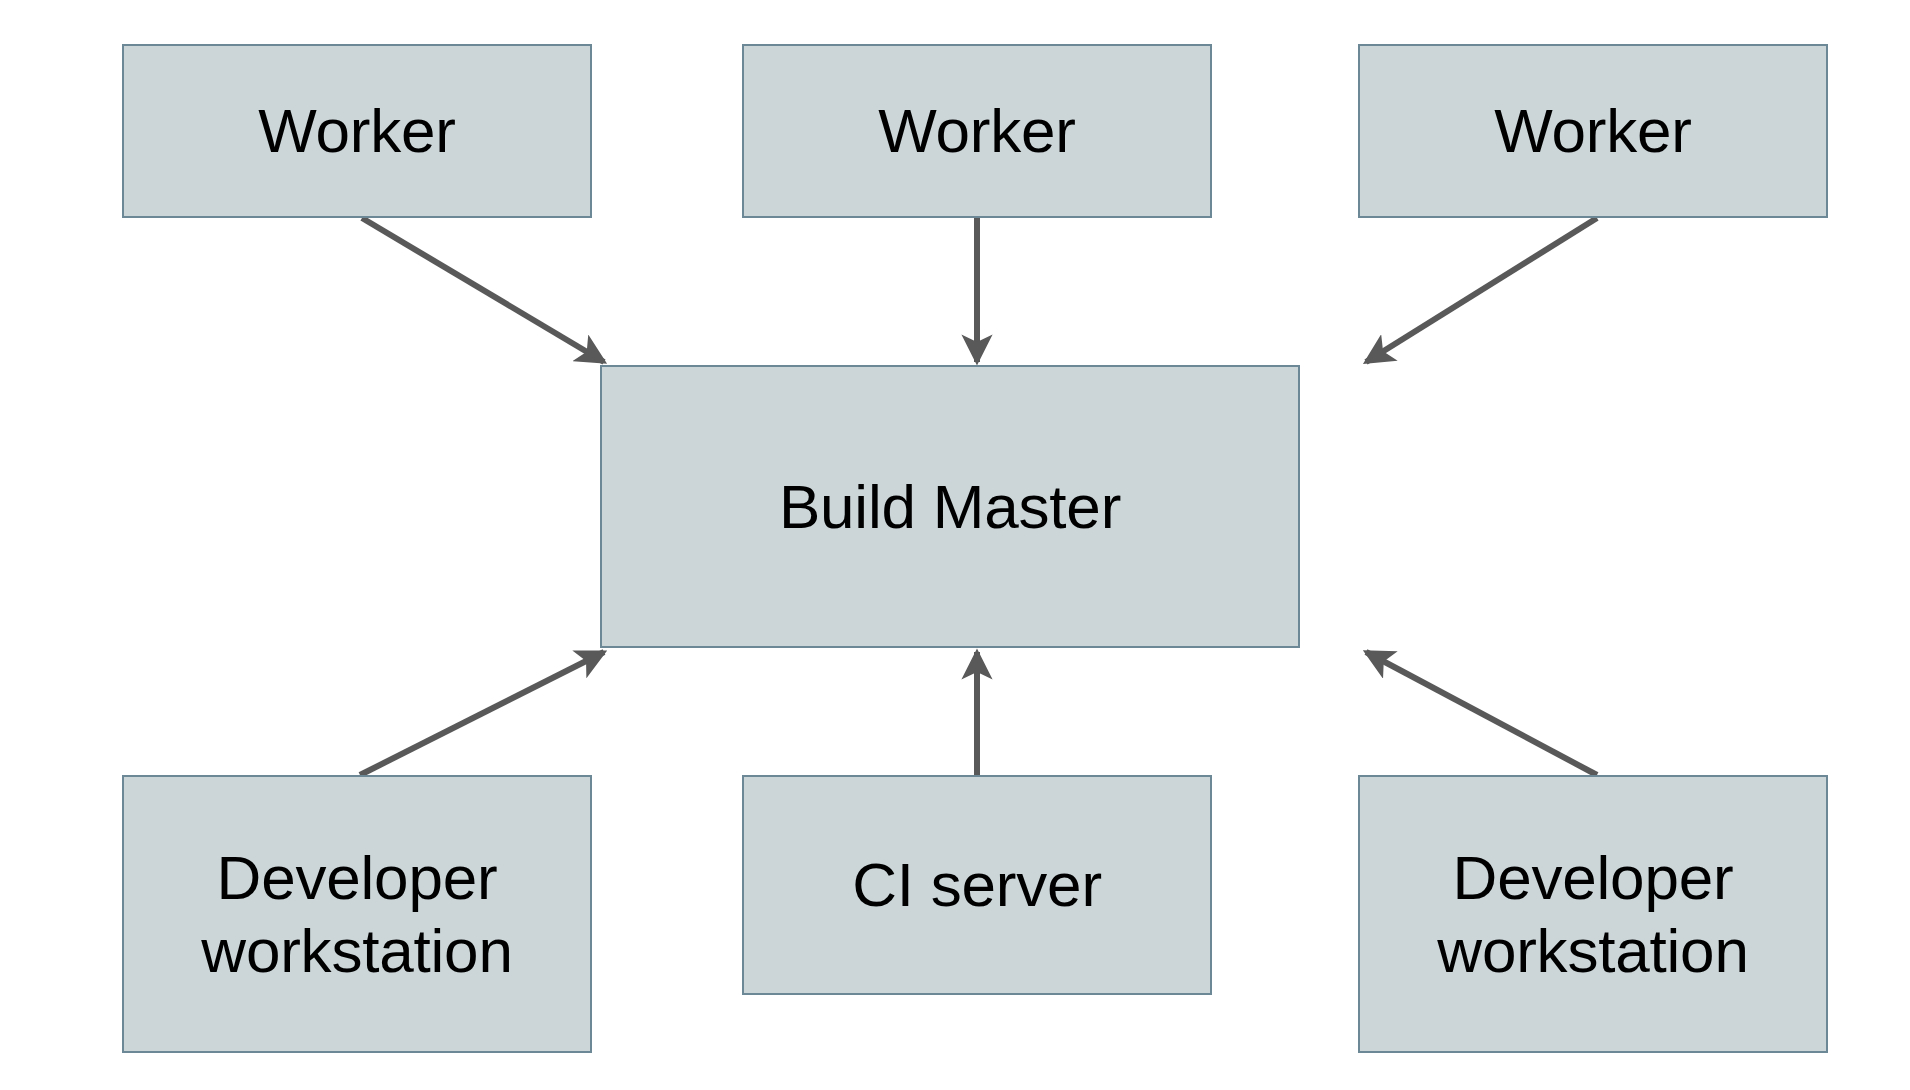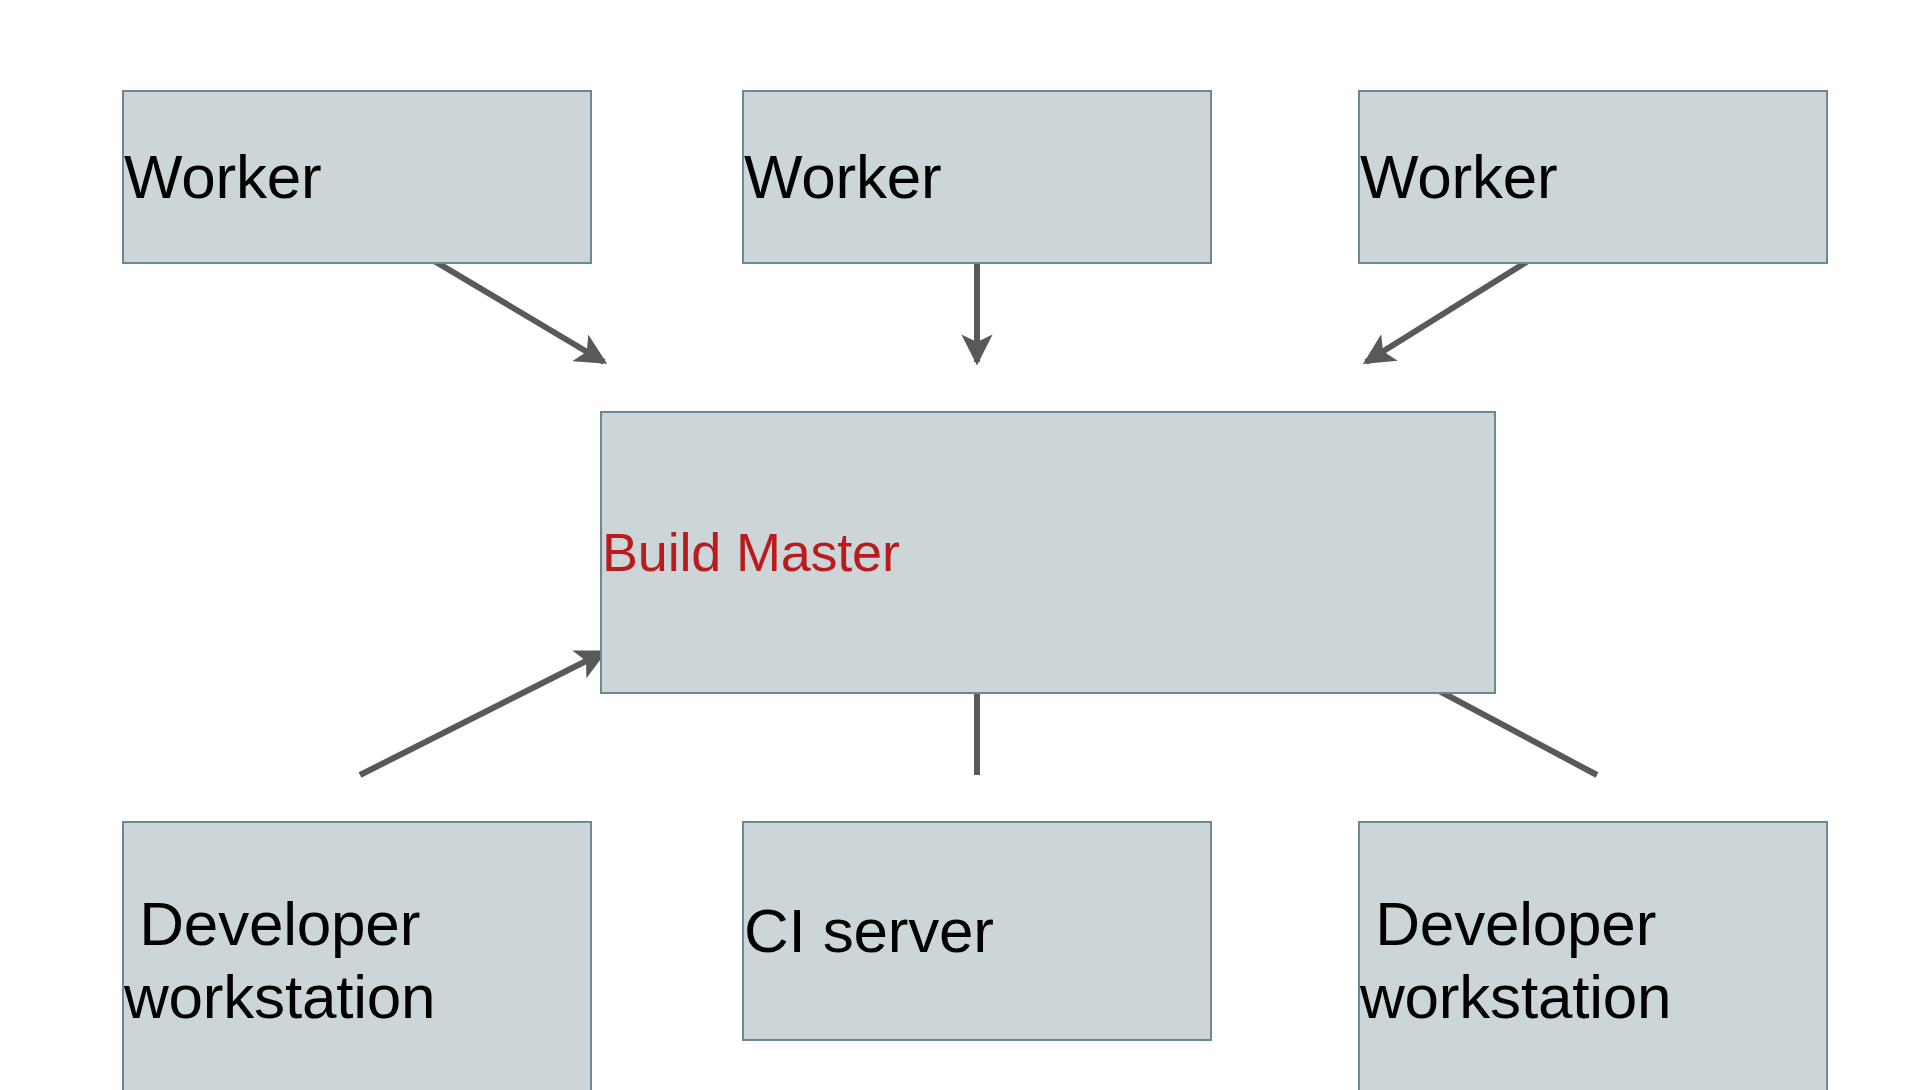--- a/index.html
+++ b/index.html
@@ -25,26 +25,26 @@
     left: 0;
     width: 1910px;
     height: 1090px;
     display: block;
   }
   .node-box {
     position: absolute;
     box-sizing: border-box;
     display: flex;
     align-items: center;
+    justify-content: center;
     text-align: center;
     color: #000000;
     line-height: 1.18;
     white-space: pre-line;
     letter-spacing: -0.2px;
-    margin-top: 46px;
   }
 </style>
 </head>
 <body style="background: rgb(255, 255, 255);">
 
 <div id="diagram-root" style="background: rgb(255, 255, 255);">
 
   <svg id="diagram-svg" viewBox="0 0 1910 1090" xmlns="http://www.w3.org/2000/svg">
     <defs>
       <marker id="arrowhead" markerWidth="5.2" markerHeight="5.2" refX="4.6" refY="2.6" orient="auto" markerUnits="strokeWidth">
@@ -58,21 +58,21 @@
         <line x1="360" y1="775" x2="604" y2="652" stroke="#595959" stroke-width="6" marker-end="url(#arrowhead)"></line>
         <line x1="977" y1="775" x2="977" y2="652" stroke="#595959" stroke-width="6" marker-end="url(#arrowhead)"></line>
         <line x1="1597" y1="775" x2="1366" y2="652" stroke="#595959" stroke-width="6" marker-end="url(#arrowhead)"></line>
       </g>
   </svg>
 
   <div id="nodes-layer">
       <div class="node-box" style="left: 122px; top: 44px; width: 470px; height: 174px; background: rgb(204, 214, 217); border: 2px solid rgb(108, 135, 150); font-size: 62px; color: rgb(0, 0, 0);"><span>Worker</span></div>
       <div class="node-box" style="left: 742px; top: 44px; width: 470px; height: 174px; background: rgb(204, 214, 217); border: 2px solid rgb(108, 135, 150); font-size: 62px; color: rgb(0, 0, 0);"><span>Worker</span></div>
       <div class="node-box" style="left: 1358px; top: 44px; width: 470px; height: 174px; background: rgb(204, 214, 217); border: 2px solid rgb(108, 135, 150); font-size: 62px; color: rgb(0, 0, 0);"><span>Worker</span></div>
-      <div class="node-box" style="left: 600px; top: 365px; width: 896px; height: 283px; background: rgb(204, 214, 217); border: 2px solid rgb(108, 135, 150); font-size: 54px; color: #b91c1c;"><span>Build Master</span></div>
+      <div class="node-box" style="left: 600px; top: 365px; width: 700px; height: 283px; background: rgb(204, 214, 217); border: 2px solid rgb(108, 135, 150); font-size: 62px; color: #000000;"><span>Build Master</span></div>
       <div class="node-box" style="left: 122px; top: 775px; width: 470px; height: 278px; background: rgb(204, 214, 217); border: 2px solid rgb(108, 135, 150); font-size: 62px; color: rgb(0, 0, 0);"><span>Developer
 workstation</span></div>
       <div class="node-box" style="left: 742px; top: 775px; width: 470px; height: 220px; background: rgb(204, 214, 217); border: 2px solid rgb(108, 135, 150); font-size: 62px; color: rgb(0, 0, 0);"><span>CI server</span></div>
       <div class="node-box" style="left: 1358px; top: 775px; width: 470px; height: 278px; background: rgb(204, 214, 217); border: 2px solid rgb(108, 135, 150); font-size: 62px; color: rgb(0, 0, 0);"><span>Developer
 workstation</span></div>
     </div>
 
 </div>
 
 </body></html>

